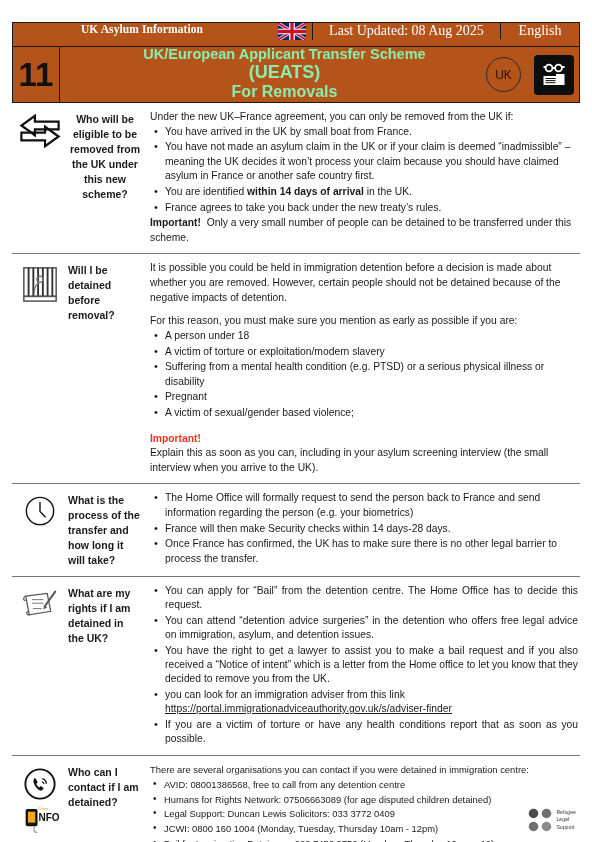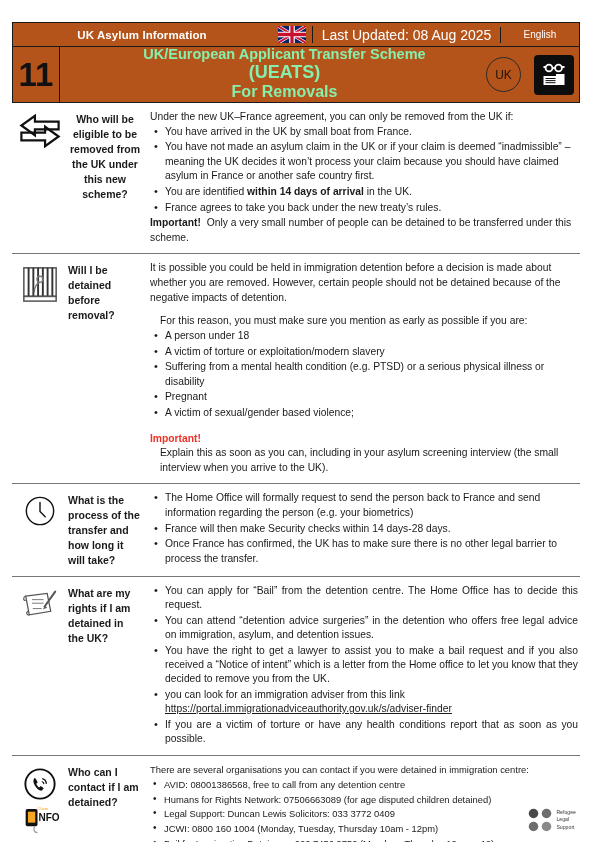--- a/index.html
+++ b/index.html
@@ -10,24 +10,25 @@
     background: #ffffff;
     font-family: "Liberation Sans", sans-serif;
     color: #1a1a1a;
     overflow: hidden;
   }
   .page { position: relative; width: 592px; height: 842px; padding: 22px 12px 0 12px; }
 
   
   .hdr-bar {
     display: flex;
-    align-items: center;
+    align-items: flex-start;
     background: #B5541A;
     border: 1.5px solid #1a1a1a;
     height: 25px;
+    font-family: Liberation Serif, serif;
   }
   .hdr-title {
     flex: 0 0 258px;
     display: flex; align-items: center; justify-content: center;
     color: #fff; font-weight: bold; font-size: 11.5px;
     letter-spacing: .1px;
   }
   .hdr-flag {
     flex: 0 0 42px;
     display: flex; align-items: center; justify-content: center;
@@ -36,21 +37,21 @@
   .flag { width: 28px; height: 17px; display: block; }
   .hdr-updated {
     flex: 1 1 auto;
     display: flex; align-items: center; justify-content: center;
     color: #fff; font-size: 14px;
     border-right: 1.5px solid #1a1a1a;
   }
   .hdr-lang {
     flex: 0 0 78px;
     display: flex; align-items: center; justify-content: center;
-    color: #fff; font-size: 10px;
+    color: #fff; font-size: 14px;
   }
 
   .hdr-main {
     display: flex; align-items: stretch;
     background: #B5541A;
     border: 1.5px solid #1a1a1a;
     border-top: none;
     height: 56px;
   }
   .hdr-num {
@@ -97,21 +98,21 @@
     font-size: 10.5px; font-weight: bold; line-height: 1.42;
     padding-top: 2px; padding-right: 4px;
   }
   .sec-label.center { text-align: center; }
   .sec-body {
     flex: 1 1 auto;
     font-size: 10.3px; line-height: 1.42;
     padding-left: 4px; padding-right: 2px;
   }
   .sec-body p { margin: 0 0 0 0; }
-  .sec-body p + p { margin-top: 9px; margin-left: 10px; }
+  .sec-body p + p { margin-top: 9px; }
   ul { margin: 0; padding-left: 15px; list-style: none; }
   li { position: relative; margin: 0 0 1px 0; }
   li:before {
     content: "\2022";
     position: absolute; left: -11px; top: -1px;
     font-size: 11px;
   }
   b, strong { font-weight: bold; }
   .imp-red { color: #ef3124; font-weight: bold; }
   .lnk { text-decoration: underline; }

